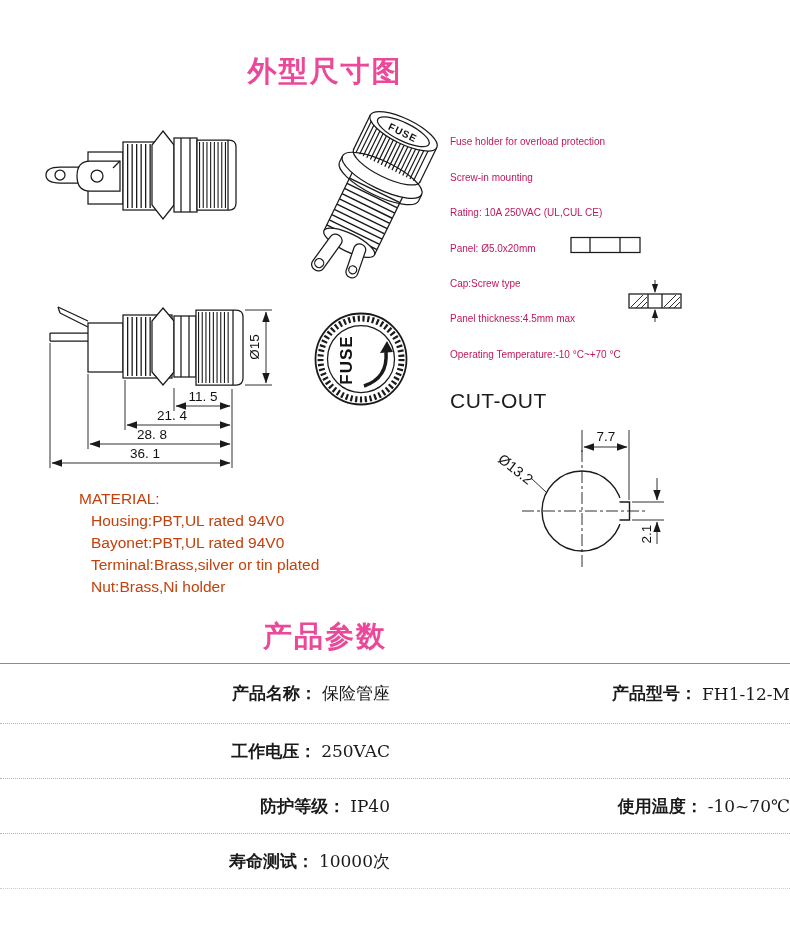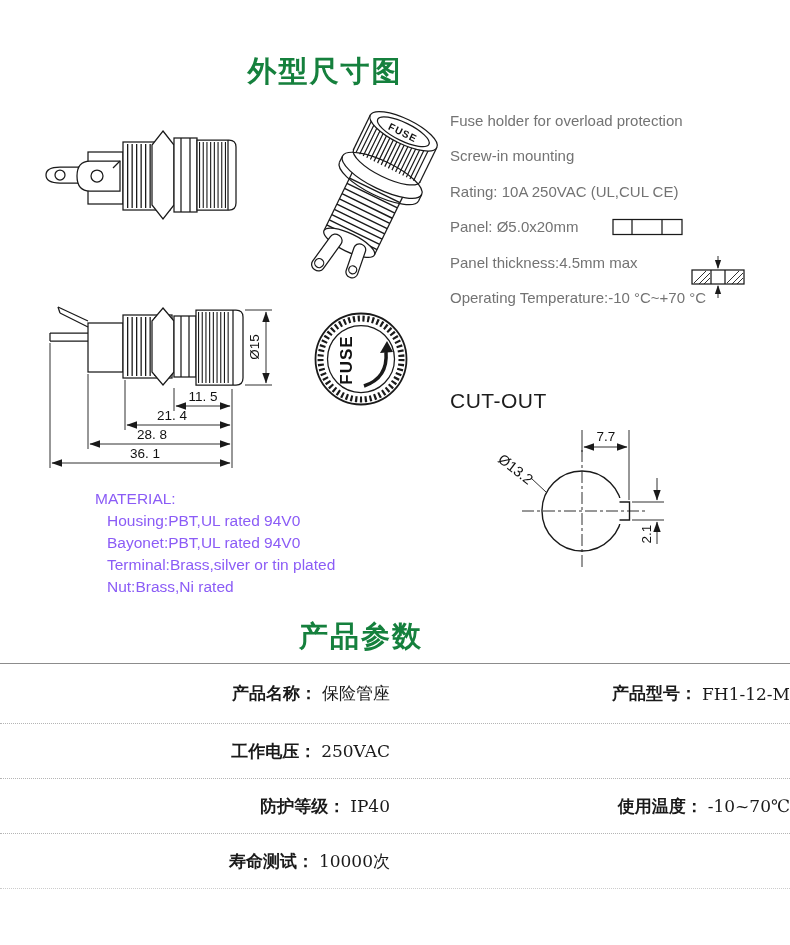--- a/index.html
+++ b/index.html
@@ -1,26 +1,26 @@
 <!DOCTYPE html>
 <html><head>
 <meta charset="utf-8">
 <style>
   html,body{margin:0;padding:0;background:#fff;}
   .page{position:relative;width:790px;height:945px;background:#fff;overflow:hidden;
         font-family:"Liberation Sans",sans-serif;color:#1a1a1a;}
   .abs{position:absolute;}
-  .sec-title{left:0;width:650px;text-align:center;font-size:29px;font-weight:bold;letter-spacing:2px;color:#15803d;}
+  .sec-title{left:0;width:650px;text-align:center;font-size:29px;font-weight:bold;letter-spacing:2px;color:#ec4899;}
   
   .spec-list{left:450px;top:112px;width:340px;}
-  .spec-line{height:35.4px;display:flex;align-items:flex-start;font-size:15px;white-space:nowrap;color:#737373;}
+  .spec-line{height:35.4px;display:flex;align-items:flex-end;font-size:10px;white-space:nowrap;color:#be185d;}
   .fuse-sym{margin-left:34px;}
   .panel-sym{margin-left:52px;overflow:visible;}
   
-  .material{left:95px;top:488px;font-size:15.5px;line-height:22px;color:#8b5cf6;}
+  .material{left:79px;top:488px;font-size:15.5px;line-height:22px;color:#c2410c;}
   .material .mline{padding-left:12px;}
   
   .cutout-label{left:450px;top:389px;font-size:21px;letter-spacing:0.5px;color:#1c1c1c;}
   
   .ptable{left:0;top:663px;width:790px;border-top:1px solid #8c8c8c;}
   .trow{display:flex;align-items:center;height:54px;border-bottom:1px dotted #b5b5b5;}
   .trow:first-child{height:59px;}
   .trow:last-child{border-bottom:1px dotted #cccccc;}
   .cell{display:flex;align-items:center;gap:5px;justify-content:flex-end;}
   .cell-l{padding-left:25px;width:365px;}
@@ -108,20 +108,23 @@
       <span>Rating: 10A 250VAC (UL,CUL CE)</span>
       </div>
     <div class="spec-line">
       <span>Panel: Ø5.0x20mm</span>
       <svg class="fuse-sym" width="72" height="18" viewBox="0 0 72 18">
         <rect class="s" x="1" y="1.5" width="69" height="15"></rect>
         <line class="s" x1="20" y1="1.5" x2="20" y2="16.5"></line>
         <line class="s" x1="50" y1="1.5" x2="50" y2="16.5"></line>
       </svg>
     </div>
+    <div class="spec-line">
+      <span>Cap:Screw type</span>
+      </div>
     <div class="spec-line">
       <span>Panel thickness:4.5mm max</span>
       <svg class="panel-sym" width="58" height="46" viewBox="0 0 58 46">
         <defs>
           <marker id="pm-ar" viewBox="0 0 10 8" markerWidth="9" markerHeight="8" refX="9" refY="4" orient="auto" markerUnits="userSpaceOnUse">
             <path d="M0 0.5 L10 4 L0 7.5 Z" style="fill:#1a1a1a;stroke:none;"></path>
           </marker>
         </defs>
         <rect class="s" x="2" y="16" width="52" height="14"></rect>
         <line class="s" x1="21" y1="16" x2="21" y2="30"></line>
@@ -199,21 +202,21 @@
     <text transform="translate(352 360) rotate(-90)" text-anchor="middle" style="font-size:17px;font-weight:600;letter-spacing:1px;">FUSE</text>
     <path class="s" style="stroke-width:3.5;" d="M364 386 Q388 378 386 352"></path>
     <polygon points="387,341 380,353 393,352" style="fill:#1a1a1a;stroke:none;"></polygon>
   </svg>
 
   <div class="abs material">
     <div>MATERIAL:</div>
     <div class="mline">Housing:PBT,UL rated 94V0</div>
     <div class="mline">Bayonet:PBT,UL rated 94V0</div>
     <div class="mline">Terminal:Brass,silver or tin plated</div>
-    <div class="mline">Nut:Brass,Ni rated</div>
+    <div class="mline">Nut:Brass,Ni holder</div>
   </div>
 
   <div class="abs cutout-label">CUT-OUT</div>
 
   <svg class="abs" style="left:440px;top:415px;" width="250" height="180" viewBox="440 415 250 180">
     <defs>
       <marker id="cm-ar" viewBox="0 0 10 8" markerWidth="11" markerHeight="9" refX="9.5" refY="4" orient="auto-start-reverse" markerUnits="userSpaceOnUse">
         <path d="M0 0.5 L10 4 L0 7.5 Z" style="fill:#1a1a1a;stroke:none;"></path>
       </marker>
     </defs>
@@ -233,21 +236,21 @@
     <text transform="translate(497 461) rotate(38)" style="font-size:14.5px;">Ø13.2</text>
     <line class="s thin" x1="531" y1="478" x2="546" y2="492"></line>
 
     <line class="s thin" x1="632" y1="502" x2="664" y2="502"></line>
     <line class="s thin" x1="632" y1="520" x2="664" y2="520"></line>
     <line class="s thin" x1="657" y1="478" x2="657" y2="500" marker-end="url(#cm-ar)"></line>
     <line class="s thin" x1="657" y1="544" x2="657" y2="522" marker-end="url(#cm-ar)"></line>
     <text class="dimtxt" transform="translate(651 534) rotate(-90)" text-anchor="middle">2.1</text>
   </svg>
 
-  <div class="abs sec-title" style="top:617px;padding-left:36px;">产品参数</div>
+  <div class="abs sec-title" style="top:617px;">产品参数</div>
 
   <div class="abs ptable">
     <div class="trow">
       <div class="cell cell-l">
         <span class="plabel">产品名称：</span>
         <span class="pvalue">保险管座</span>
       </div>
       <div class="cell cell-r">
         <span class="plabel">产品型号：</span>
         <span class="pvalue">FH1-12-M</span>

